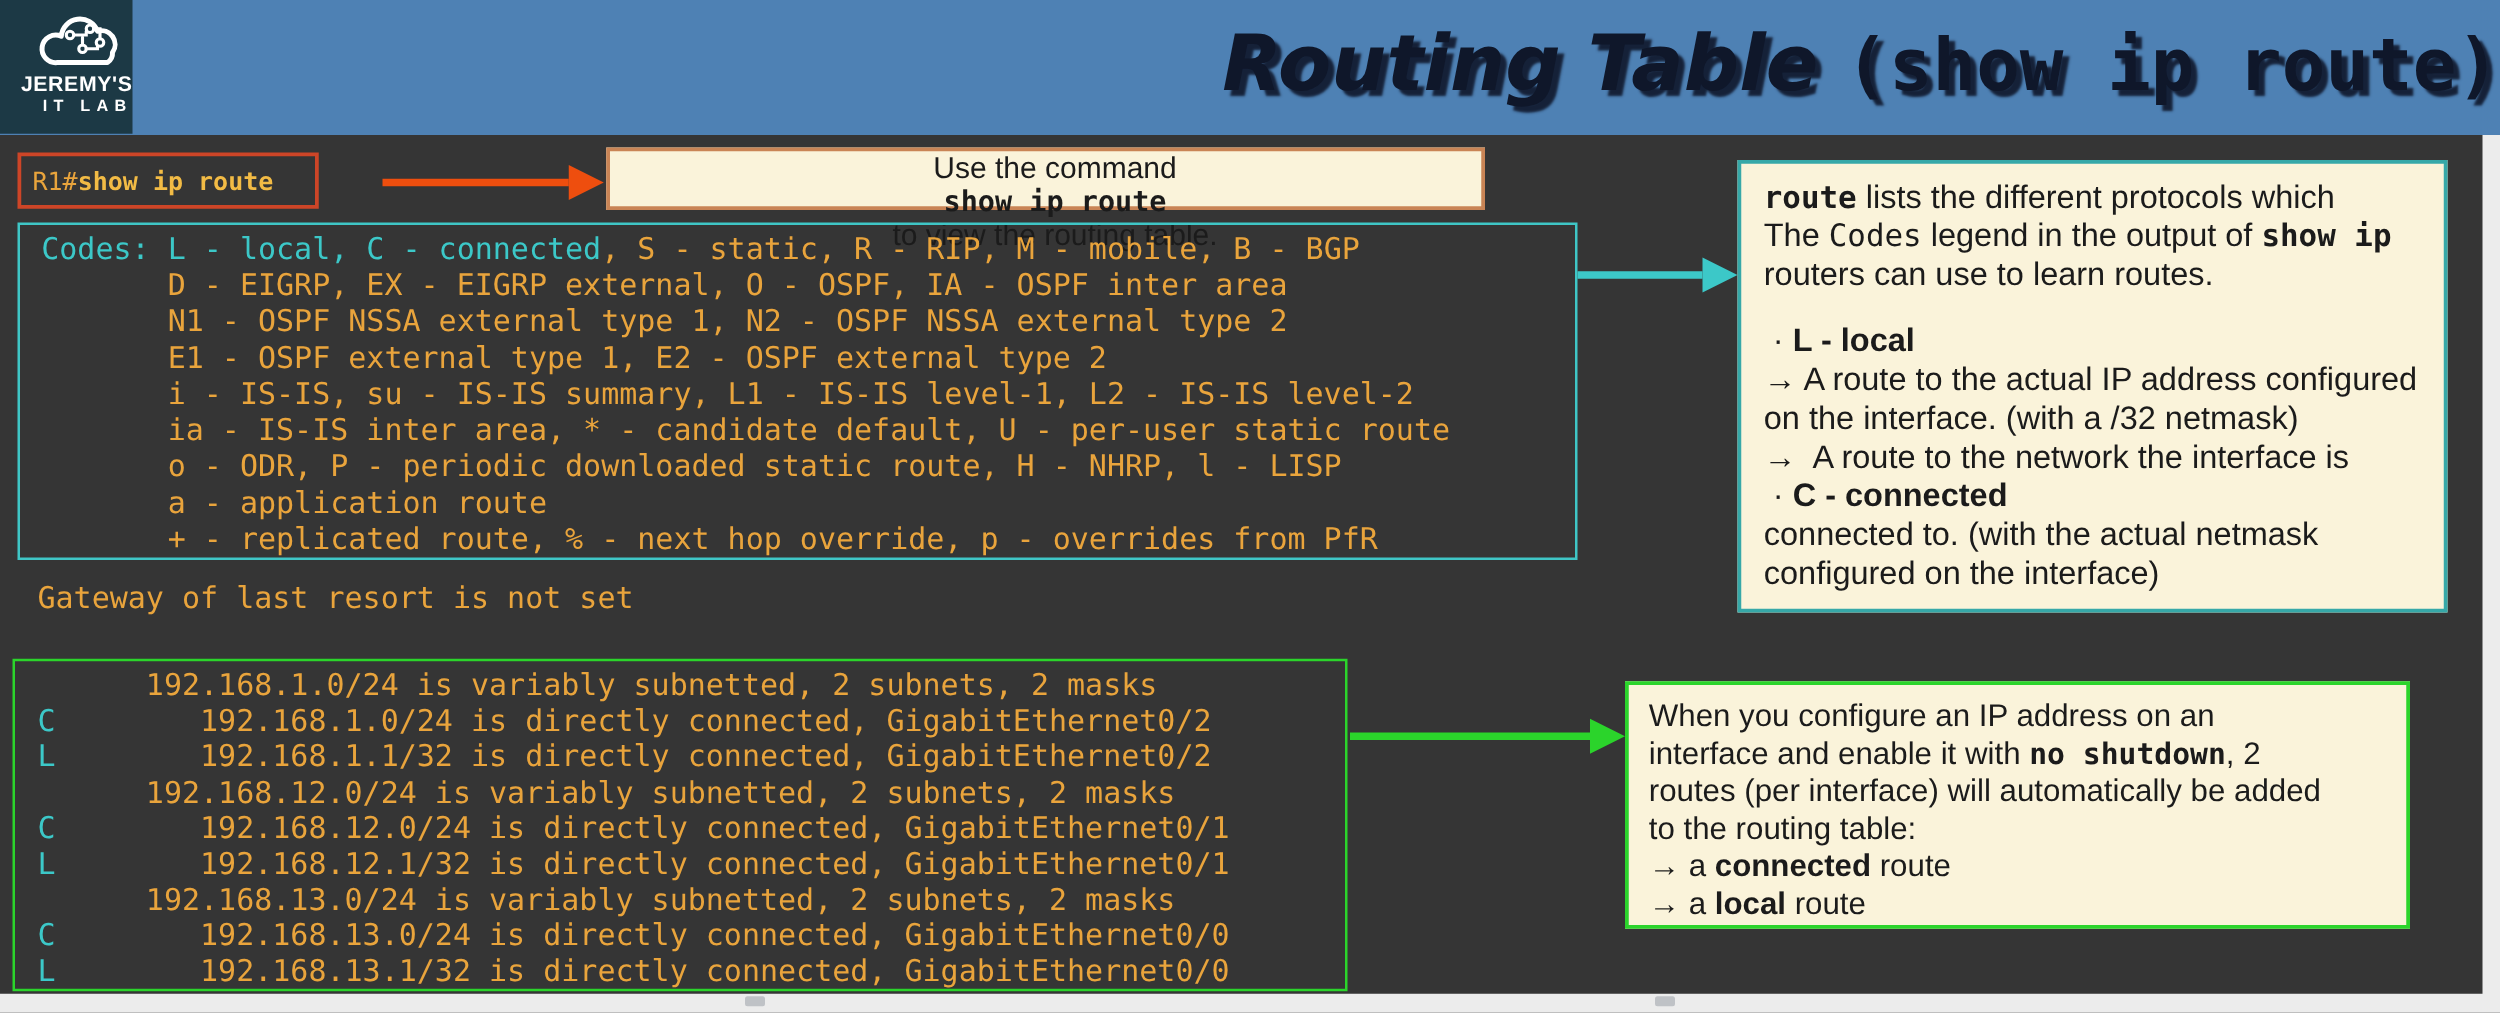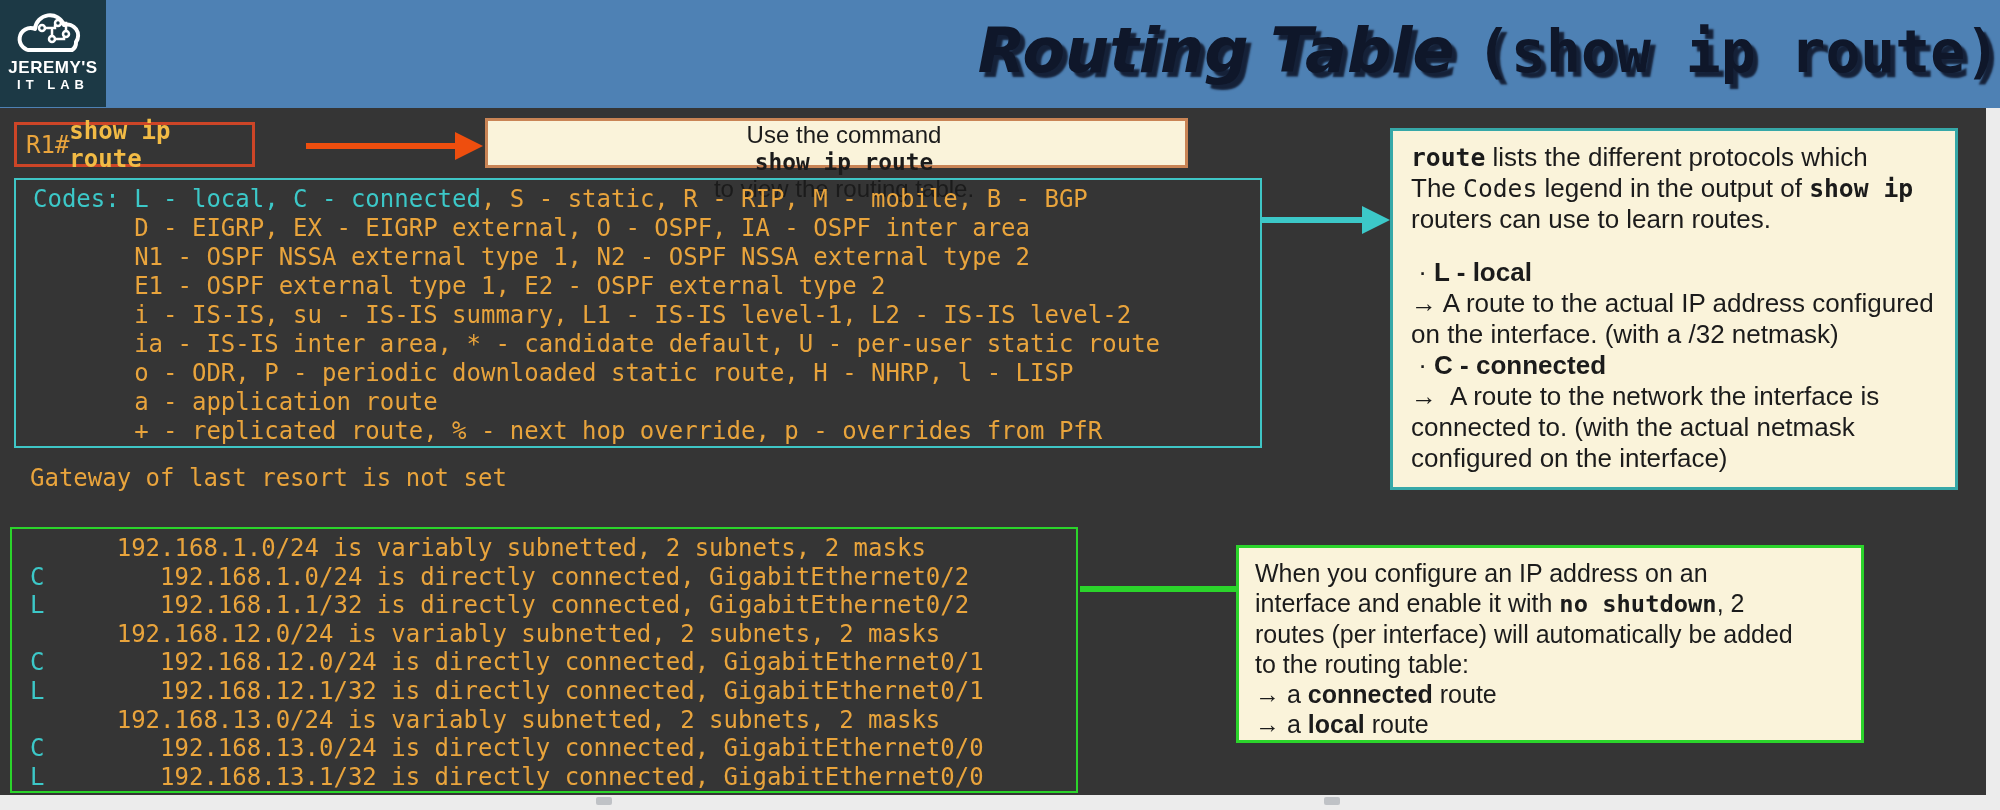--- a/index.html
+++ b/index.html
@@ -21,53 +21,53 @@
   *{margin:0;padding:0;box-sizing:border-box;}
   html,body{background:#d9d9d9;}
   .stage{
     position:relative;width:2000px;height:810px;overflow:hidden;
     background:#ececec;
     font-family:"Liberation Sans",sans-serif;
   }
   
   .header{position:absolute;left:0;top:0;width:2000px;height:108px;background:var(--header-blue);}
   .logo{position:absolute;left:0;top:0;width:106px;height:107px;background:var(--logo-dark);
-        display:flex;flex-direction:column;align-items:center;justify-content:flex-start;padding-top:6px;}
+        display:flex;flex-direction:column;align-items:flex-end;justify-content:flex-start;padding-top:6px;}
   .logo svg{width:78px;height:52px;display:block;}
   .logo-t1{color:#fff;font-weight:bold;font-size:17px;letter-spacing:0.5px;line-height:19px;}
   .logo-t2{color:#fff;font-weight:bold;font-size:13px;letter-spacing:5px;line-height:15px;}
   .title{
     position:absolute;left:0;top:14px;width:2000px;text-align:right;color:#0f172a;
     text-shadow:5px 5px 2px rgba(12,16,34,0.85);
     white-space:nowrap;
   }
   .title .script{font-family:"DejaVu Sans",sans-serif;font-style:italic;font-weight:bold;font-size:62px;}
   .title .mono{font-family:"DejaVu Sans Mono",monospace;font-weight:bold;font-size:58px;}
   
   .slide{position:absolute;left:0;top:108px;width:1986px;height:687px;background:var(--bg-dark);}
   
   .term{font-family:"DejaVu Sans Mono",monospace;color:var(--orange);}
   .tl{white-space:pre;min-height:1em;}
   .seg.cy{color:var(--cyan);}
   .seg.or{color:var(--orange);text-align:center;}
   .seg.b{font-weight:bold;color:var(--orange-bright);}
   
   .cmd-box{position:absolute;left:14px;top:122px;width:241px;height:45px;border:3px solid var(--red-orange);
-           display:flex;align-items:center;padding-left:9px;font-size:24px;}
+           display:flex;align-items:center;padding-left:9px;font-size:20px;}
   
   .callout{position:absolute;background:var(--cream);color:var(--ink);}
   .callout .tl{white-space:pre;}
   .callout .seg.m{font-family:"DejaVu Sans Mono",monospace;font-size:0.95em;}
   .callout .seg.mb{font-family:"DejaVu Sans Mono",monospace;font-weight:bold;font-size:0.95em;}
   .callout .seg.b{font-weight:bold;color:var(--ink);}
   .callout-cmd{left:485px;top:118px;width:703px;height:50px;border:3px solid var(--tan-border);
                display:flex;align-items:center;padding-left:15px;font-size:24px;flex-direction:column;}
   .callout-codes{left:1390px;top:128px;width:568px;height:362px;border:3px solid var(--teal-border);
                  padding:11px 18px;font-size:26px;line-height:31px;}
-  .callout-routes{left:1236px;top:545px;width:628px;height:198px;border:3px solid var(--green);
+  .callout-routes{left:1300px;top:545px;width:628px;height:198px;border:3px solid var(--green);
                   padding:10px 16px;font-size:25px;line-height:30px;}
   
   .codes-box{position:absolute;left:14px;top:178px;width:1248px;height:270px;border:2px solid var(--cyan-border);
              padding:5px 0 0 17px;font-size:24px;line-height:29px;}
   
   .gateway{position:absolute;left:30px;top:464px;font-size:24px;}
   
   .route-box{position:absolute;left:10px;top:527px;width:1068px;height:266px;border:2px solid var(--green);
              padding:5px 0 0 18px;font-size:24px;line-height:28.6px;}
   
@@ -149,22 +149,22 @@
   </div>
 
   <div class="callout callout-codes">
       <div class="tl"><span class="seg mb">route</span><span class="seg"> lists the different protocols which</span></div>
       <div class="tl"><span class="seg">The </span><span class="seg m">Codes</span><span class="seg"> legend in the output of </span><span class="seg mb">show ip</span></div>
       <div class="tl"><span class="seg">routers can use to learn routes.</span></div>
       <div class="tl"><span class="seg"> </span></div>
       <div class="tl"><span class="seg"> · </span><span class="seg b">L - local</span></div>
       <div class="tl"><span class="seg">→ A route to the actual IP address configured</span></div>
       <div class="tl"><span class="seg">on the interface. (with a /32 netmask)</span></div>
+      <div class="tl"><span class="seg">→  A route to the network the interface is</span></div>
       <div class="tl"><span class="seg"> · </span><span class="seg b">C - connected</span></div>
-      <div class="tl"><span class="seg">→  A route to the network the interface is</span></div>
       <div class="tl"><span class="seg">connected to. (with the actual netmask</span></div>
       <div class="tl"><span class="seg">configured on the interface)</span></div>
     </div>
 
   <div class="gateway term">Gateway of last resort is not set</div>
 
   <div class="route-box term">
       <div class="tl"><span class="seg or">      192.168.1.0/24 is variably subnetted, 2 subnets, 2 masks</span></div>
       <div class="tl"><span class="seg cy">C</span><span class="seg or">        192.168.1.0/24 is directly connected, GigabitEthernet0/2</span></div>
       <div class="tl"><span class="seg cy">L</span><span class="seg or">        192.168.1.1/32 is directly connected, GigabitEthernet0/2</span></div>

